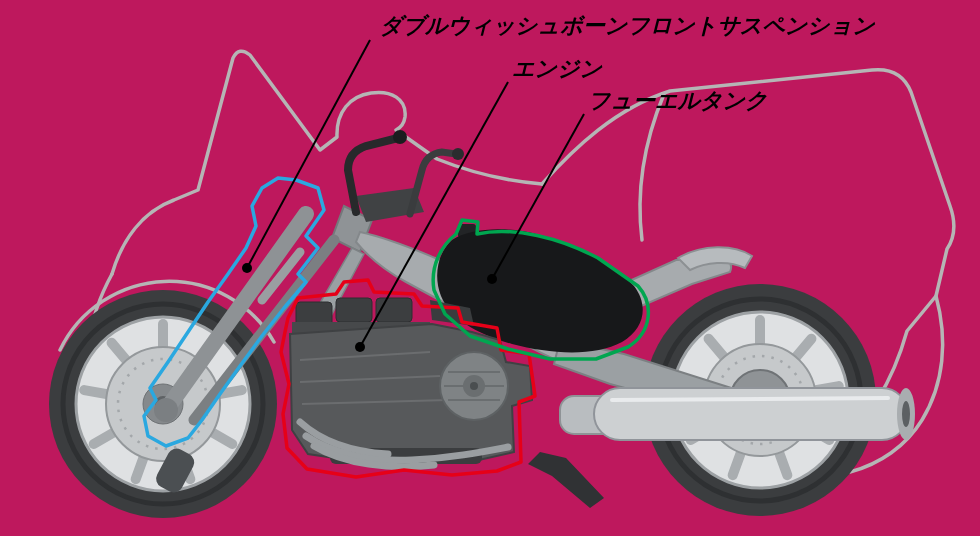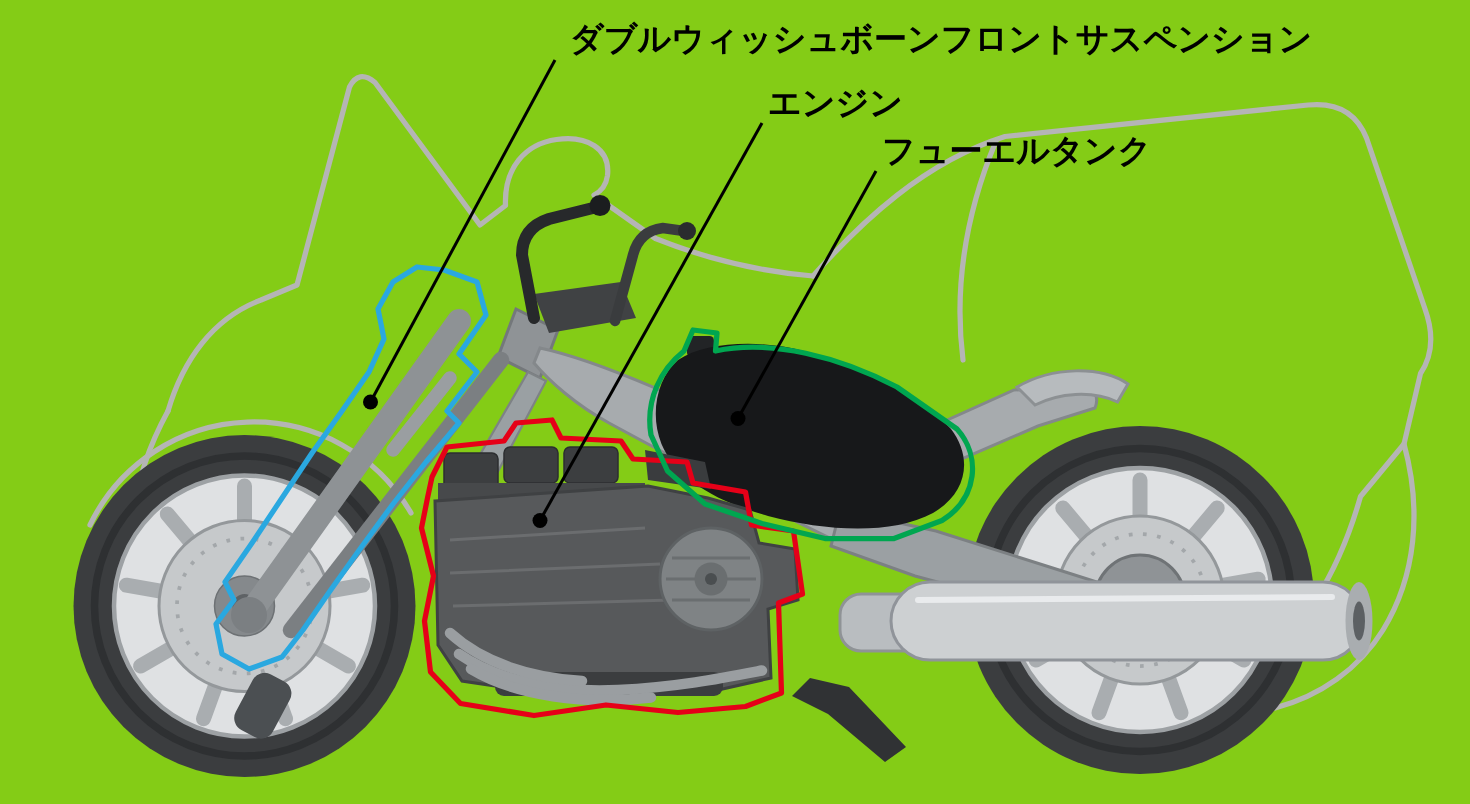--- a/index.html
+++ b/index.html
@@ -1,22 +1,23 @@
 <!DOCTYPE html>
 <html><head>
 <meta charset="utf-8">
 <style>
   html, body { margin: 0; padding: 0; background: #ffffff; }
   .stage {
     position: relative;
     width: 980px;
     height: 536px;
-    background: #84cc16;
+    background: #be185d;
     overflow: hidden;
     font-family: "DejaVu Sans", "Liberation Sans", sans-serif;
+    font-style: italic;
   }
   svg { display: block; }
   .callout-text {
     font-family: "DejaVu Sans", "Liberation Sans", sans-serif;
     font-weight: bold;
     font-size: 22px;
     fill: #000000;
   }
 </style>
 </head>

